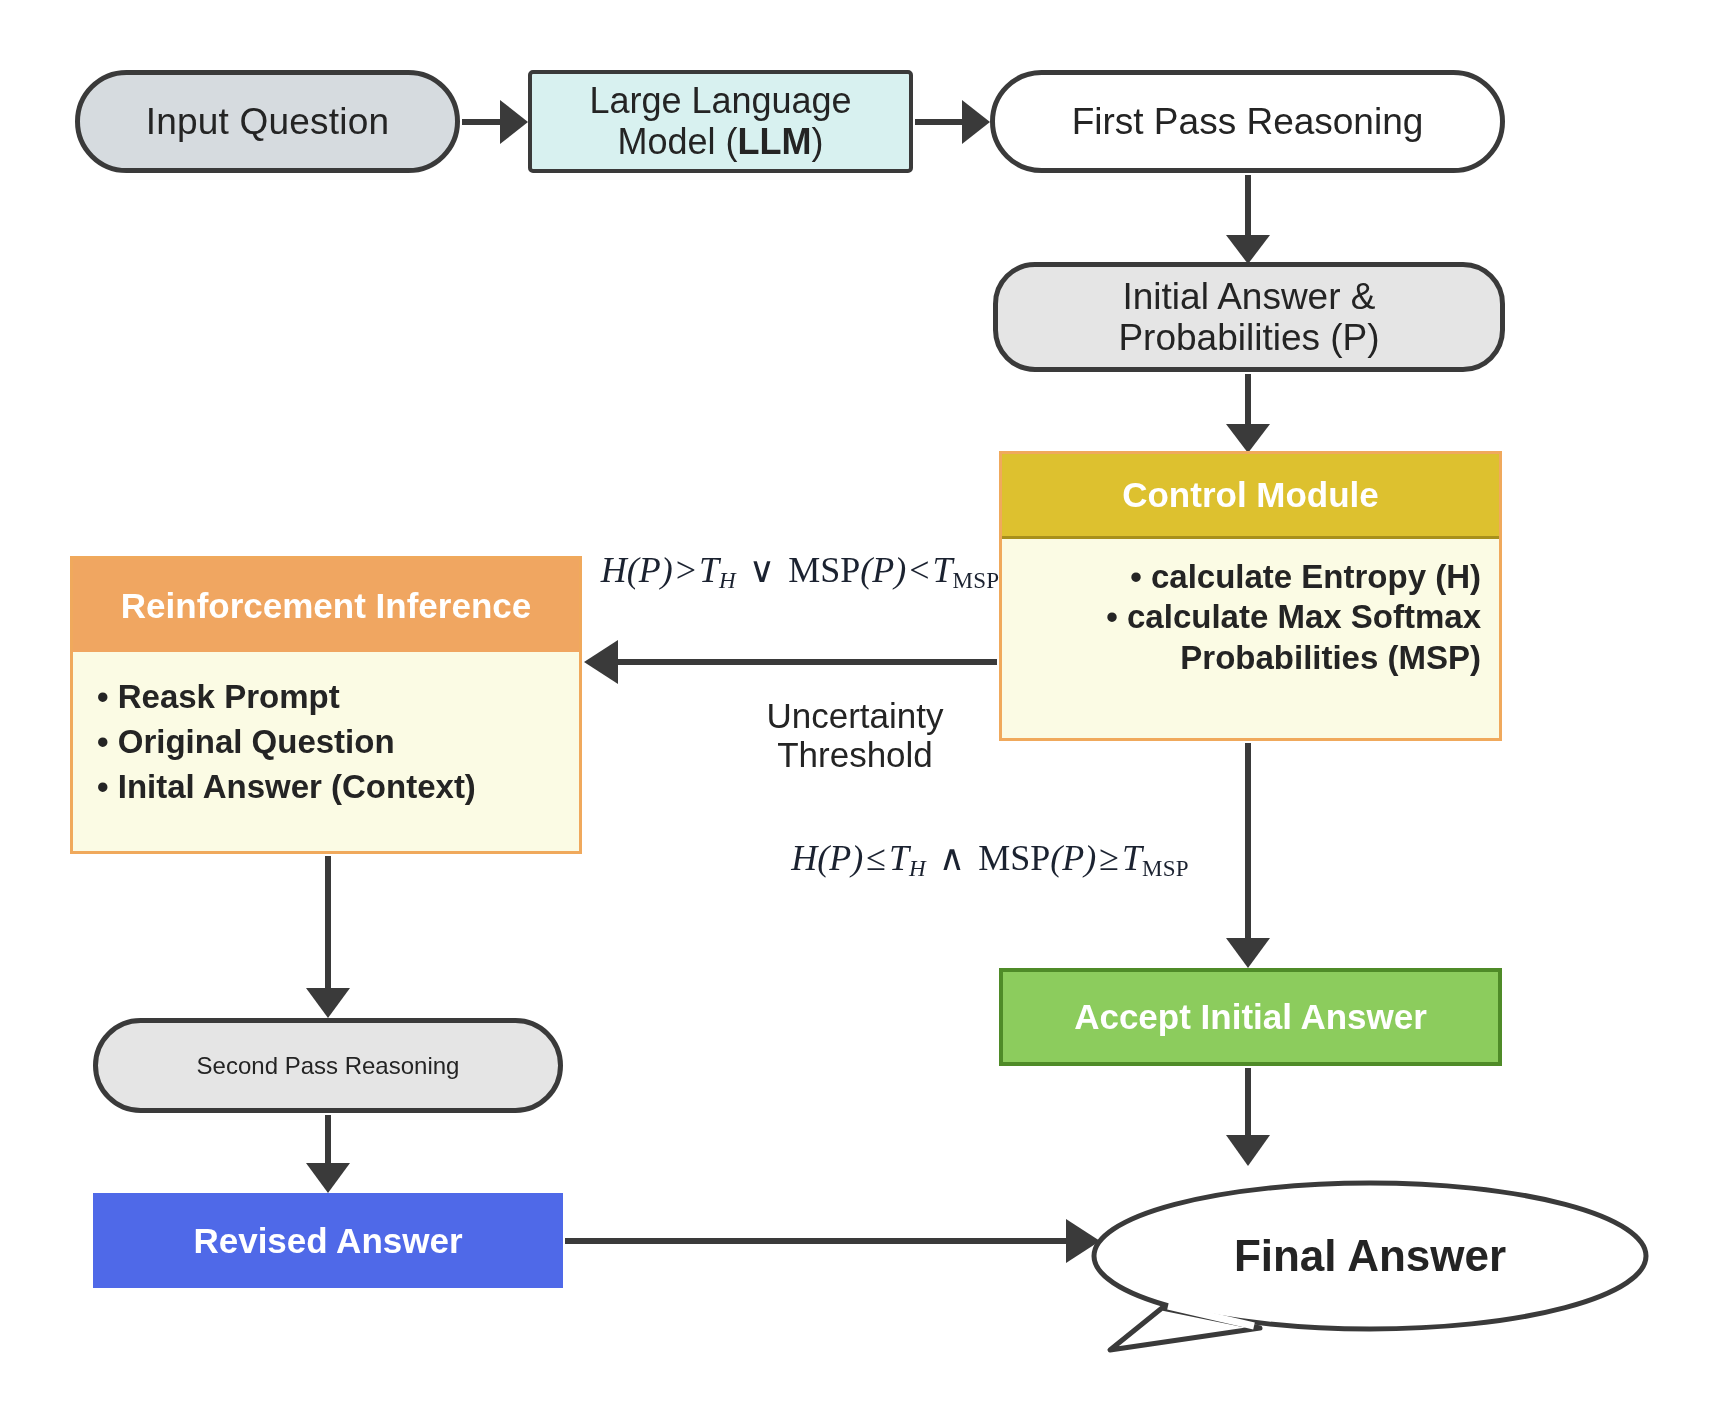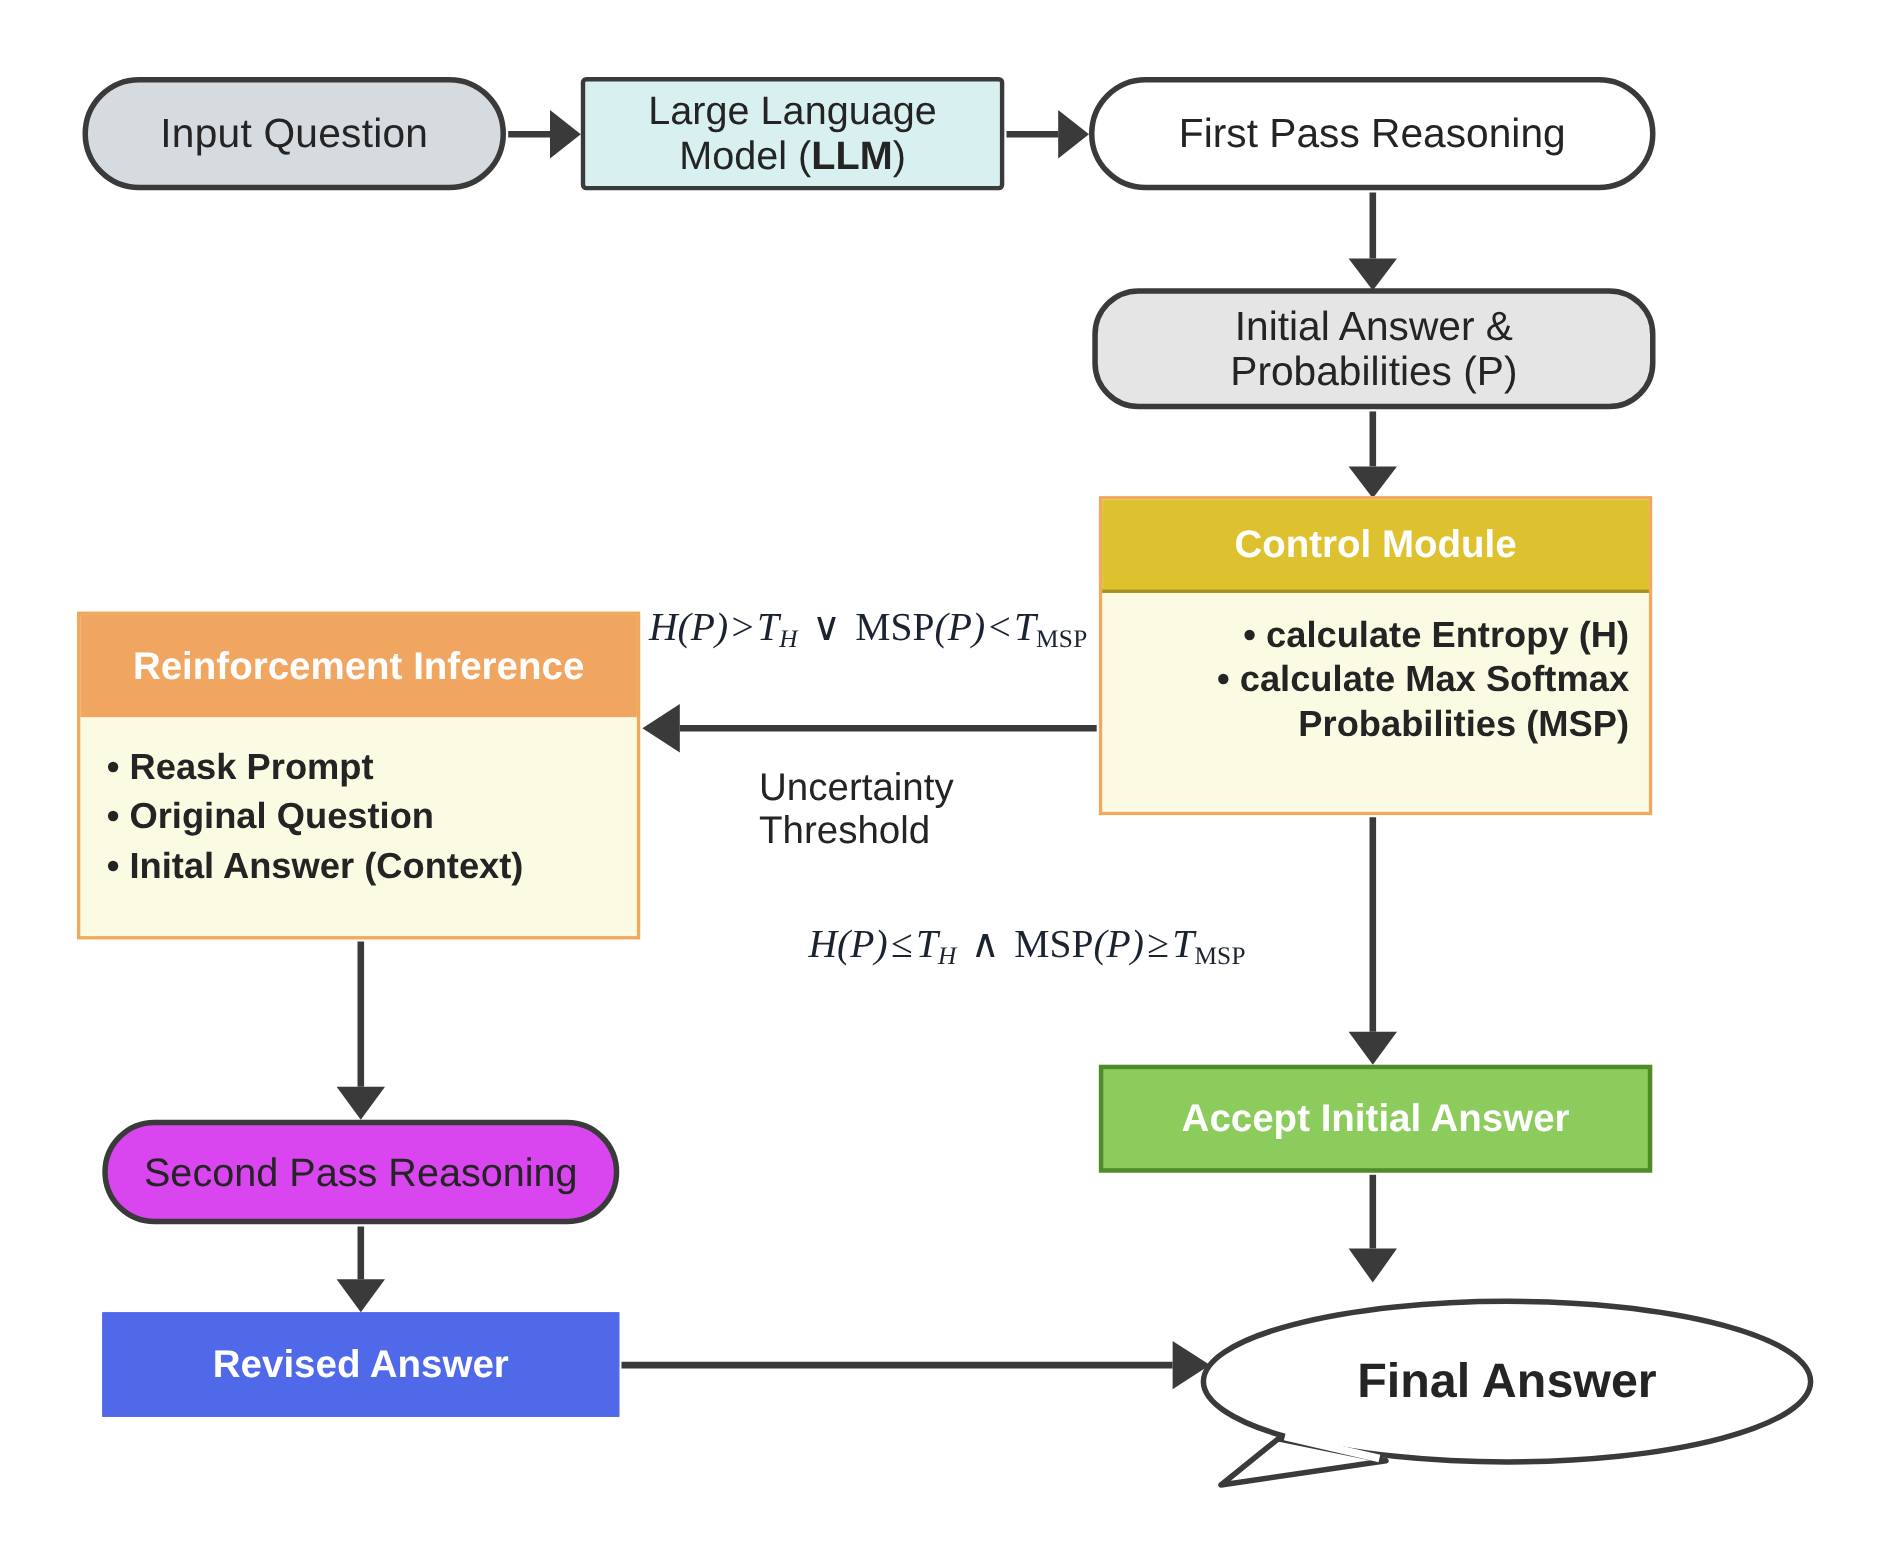--- a/index.html
+++ b/index.html
@@ -131,24 +131,24 @@
     font-weight: bold;
     line-height: 1.37;
     color: #242424;
     text-align: left;
   }
   #reinforcement-body .li { display: block; }
 
   
   #second-pass {
     left: 93px; top: 1018px; width: 470px; height: 95px;
-    background: #d946ef;
+    background: #e5e5e5;
     border: 5px solid #3a3a3a;
     border-radius: 48px;
-    font-size: 36px;
+    font-size: 24px;
   }
 
   
   #revised-answer {
     left: 93px; top: 1193px; width: 470px; height: 95px;
     background: #4f69e8;
     border: 3px solid #4f69e8;
     color: #ffffff;
     font-size: 35px;
     font-weight: bold;
@@ -187,21 +187,21 @@
     width: 1725px; height: 1407px;
     pointer-events: none;
   }
   .edge-line { stroke: #3a3a3a; stroke-width: 6; fill: none; }
   .edge-head { fill: #3a3a3a; }
 
   
   .edge-label {
     position: absolute;
     color: #242424;
-    text-align: left;
+    text-align: center;
     line-height: 1.12;
   }
   #label-uncertain {
     left: 690px; top: 672px; width: 330px;
     font-size: 35px;
     margin-top: 24px;
   }
   .formula {
     font-family: "Liberation Serif", serif;
     color: #1b2230;

